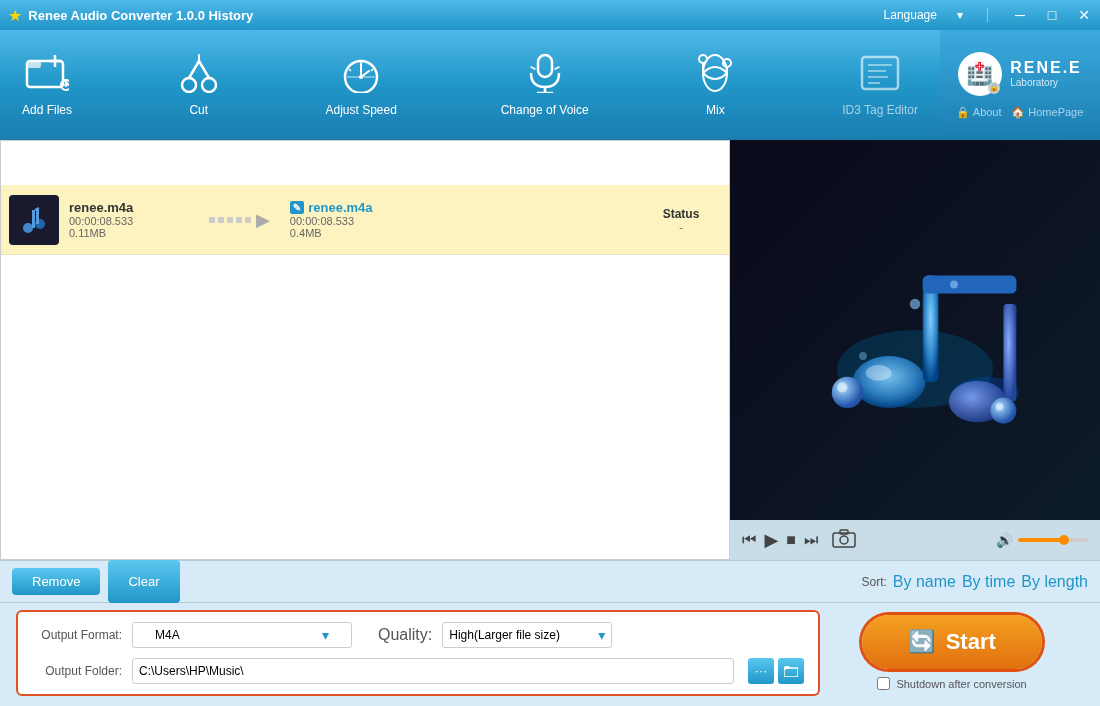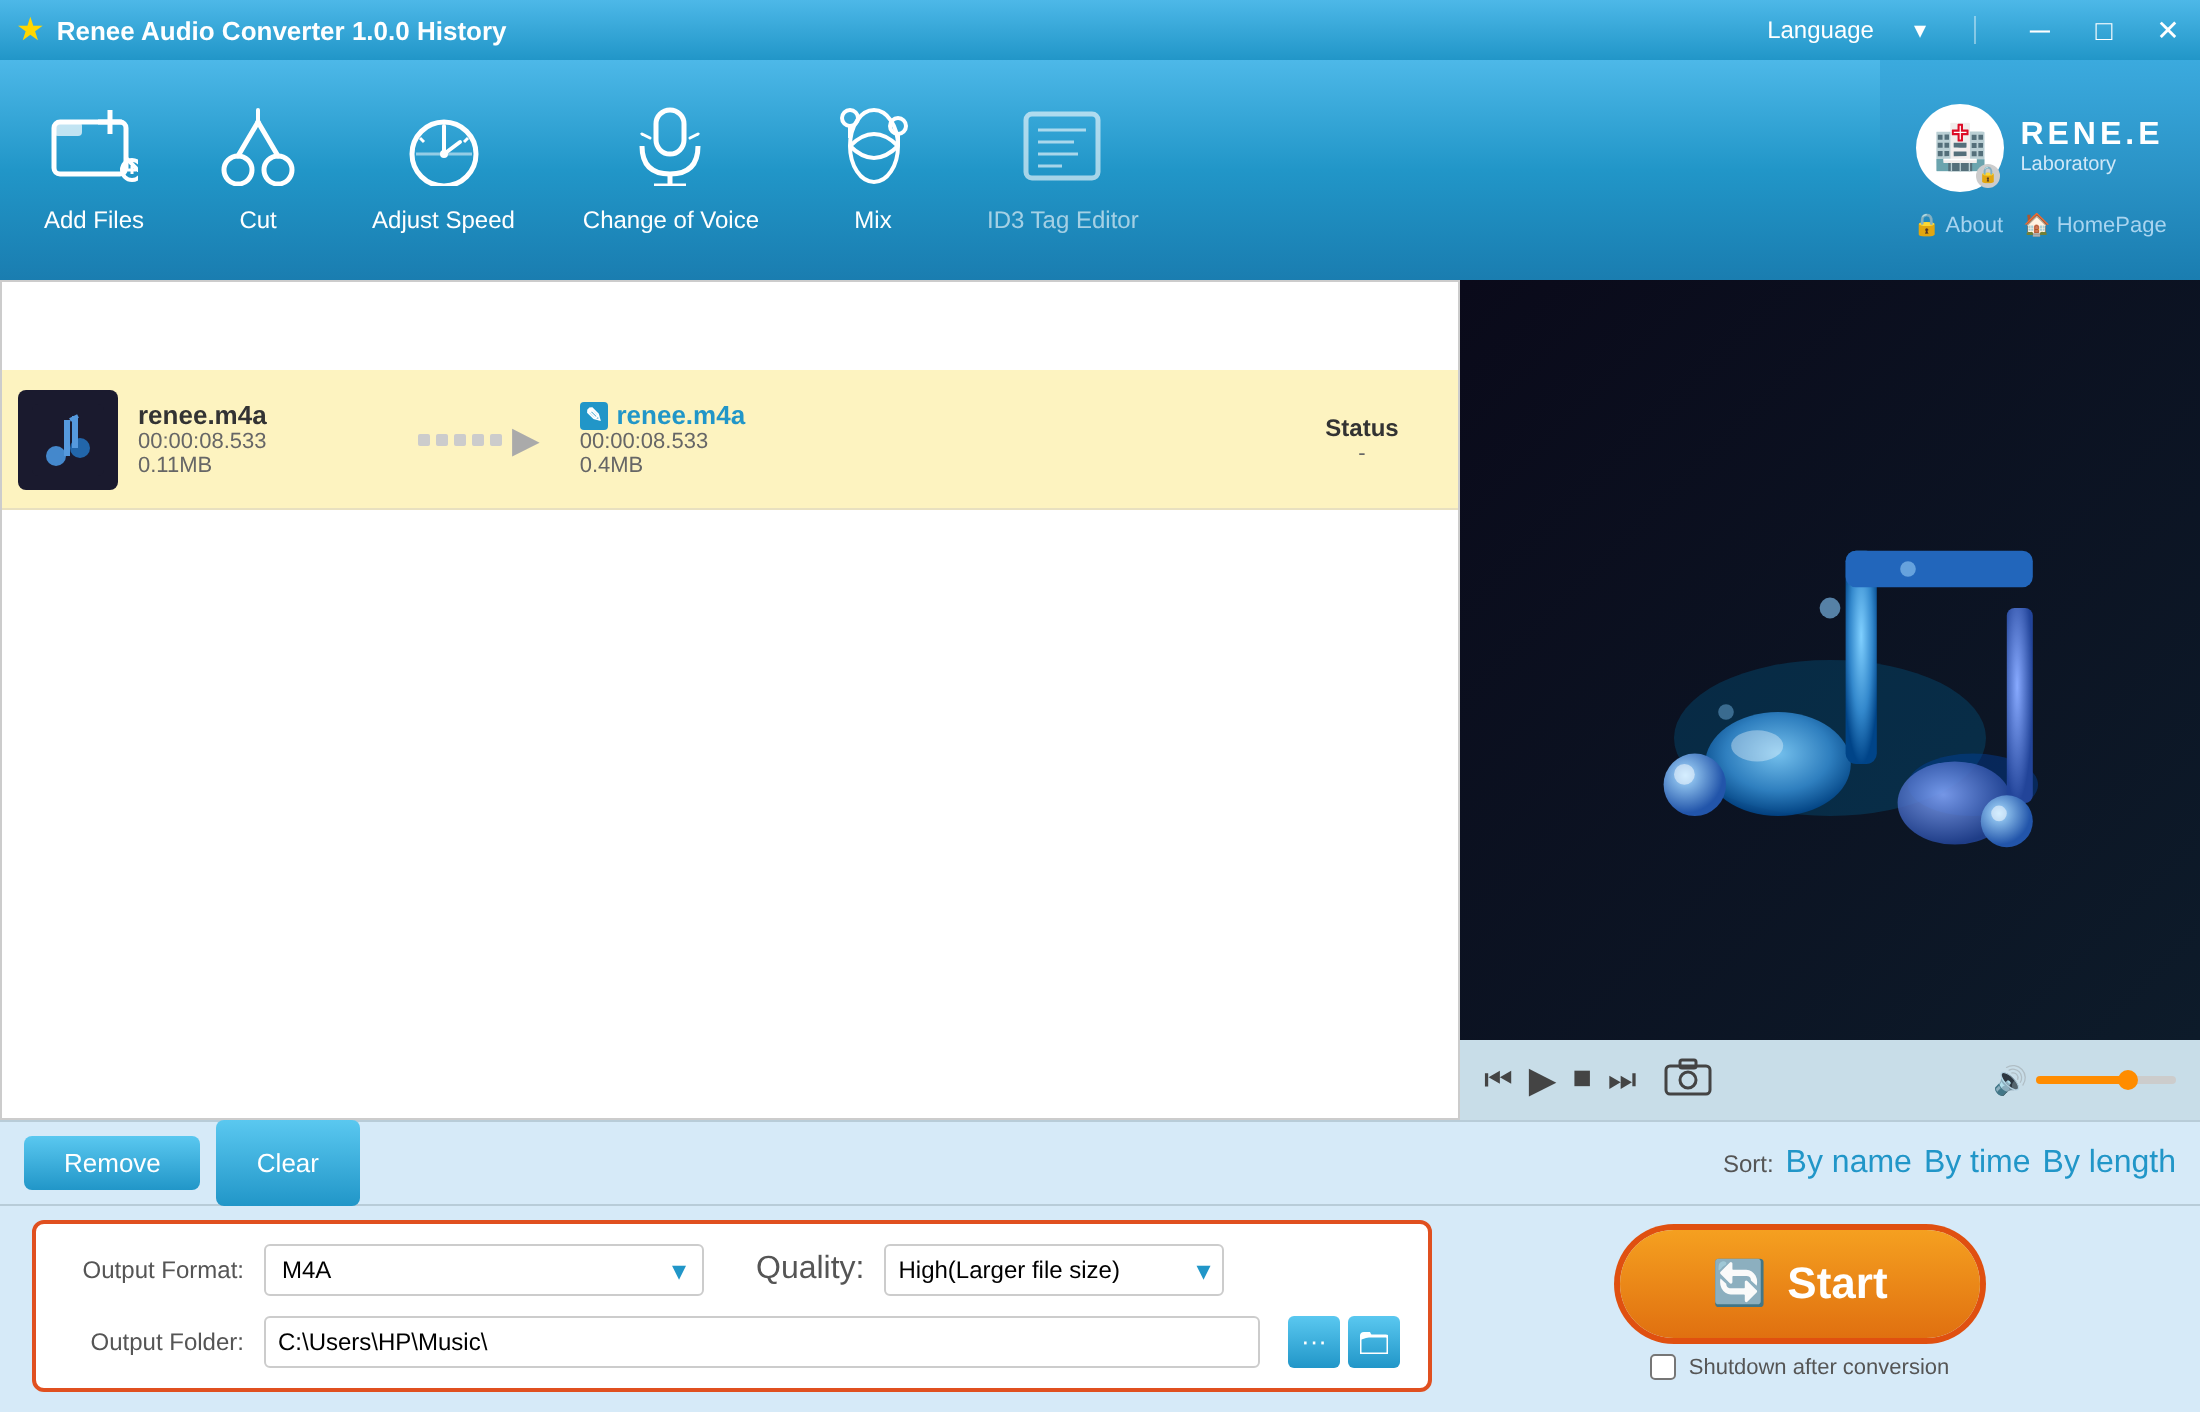--- a/index.html
+++ b/index.html
@@ -28,20 +28,21 @@
 
     
     .toolbar {
       background: linear-gradient(to bottom, #4db8e8 0%, #2196c8 50%, #1a7db0 100%);
       display: flex;
       align-items: center;
       padding: 4px 10px;
       gap: 10px;
       height: 110px;
       flex: 1;
+      justify-content: space-between;
     }
     .toolbar-item {
       display: flex;
       flex-direction: column;
       align-items: center;
       cursor: pointer;
       padding: 6px 12px;
       border-radius: 6px;
       color: white;
       min-width: 70px;
@@ -210,35 +211,35 @@
       align-items: center;
       gap: 0;
       height: 100px;
       border-top: 1px solid #b8ccd8;
     }
     .output-form {
       border: 2px solid #e05020;
       border-radius: 6px;
       padding: 10px 14px;
       background: white;
-      width: 700px;
+      width: 804px;
       display: flex;
       flex-direction: column;
       gap: 10px;
     }
     .output-row { display: flex; align-items: center; gap: 10px; }
     .output-label { font-size: 12px; color: #555; width: 90px; text-align: right; }
     .output-select {
       width: 220px;
       height: 26px;
       border: 1px solid #ccc;
       border-radius: 3px;
       background: white;
       font-size: 12px;
-      padding: 0 8px;
+      padding: 0 22px;
       cursor: pointer;
       display: flex;
       align-items: center;
       justify-content: space-between;
     }
     .output-select-arrow { color: #2196c8; font-size: 14px; }
     .quality-label { font-size: 16px; color: #555; margin-left: 16px; }
     .quality-select {
       width: 170px;
       height: 26px;

